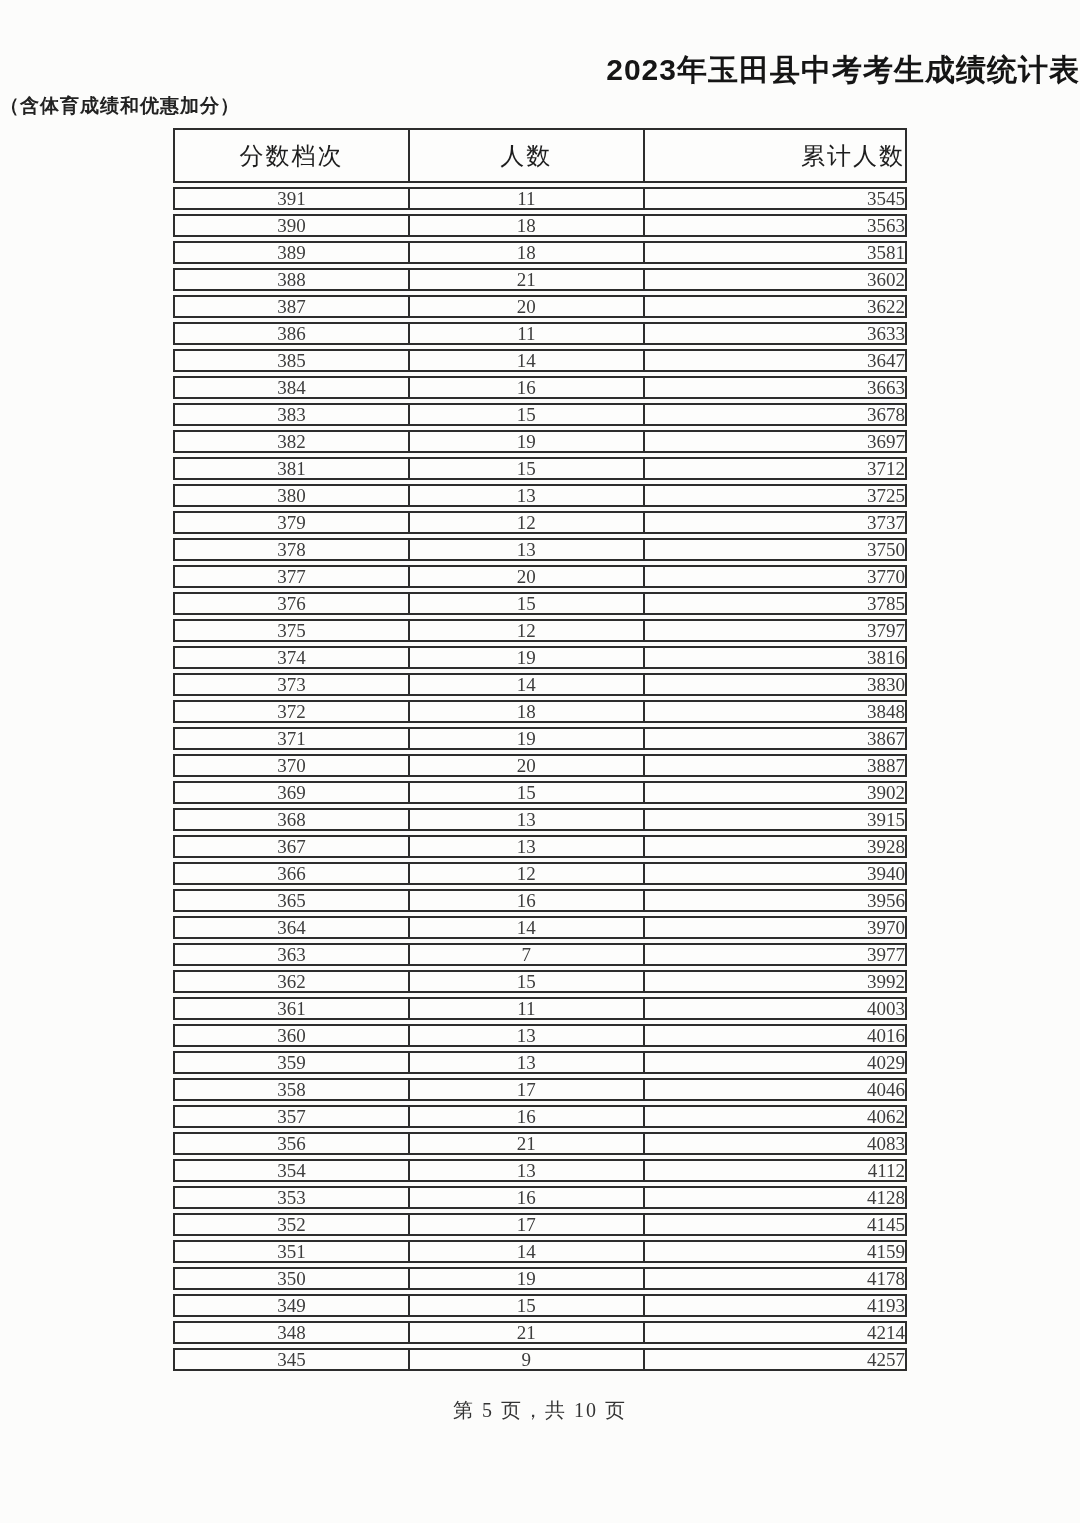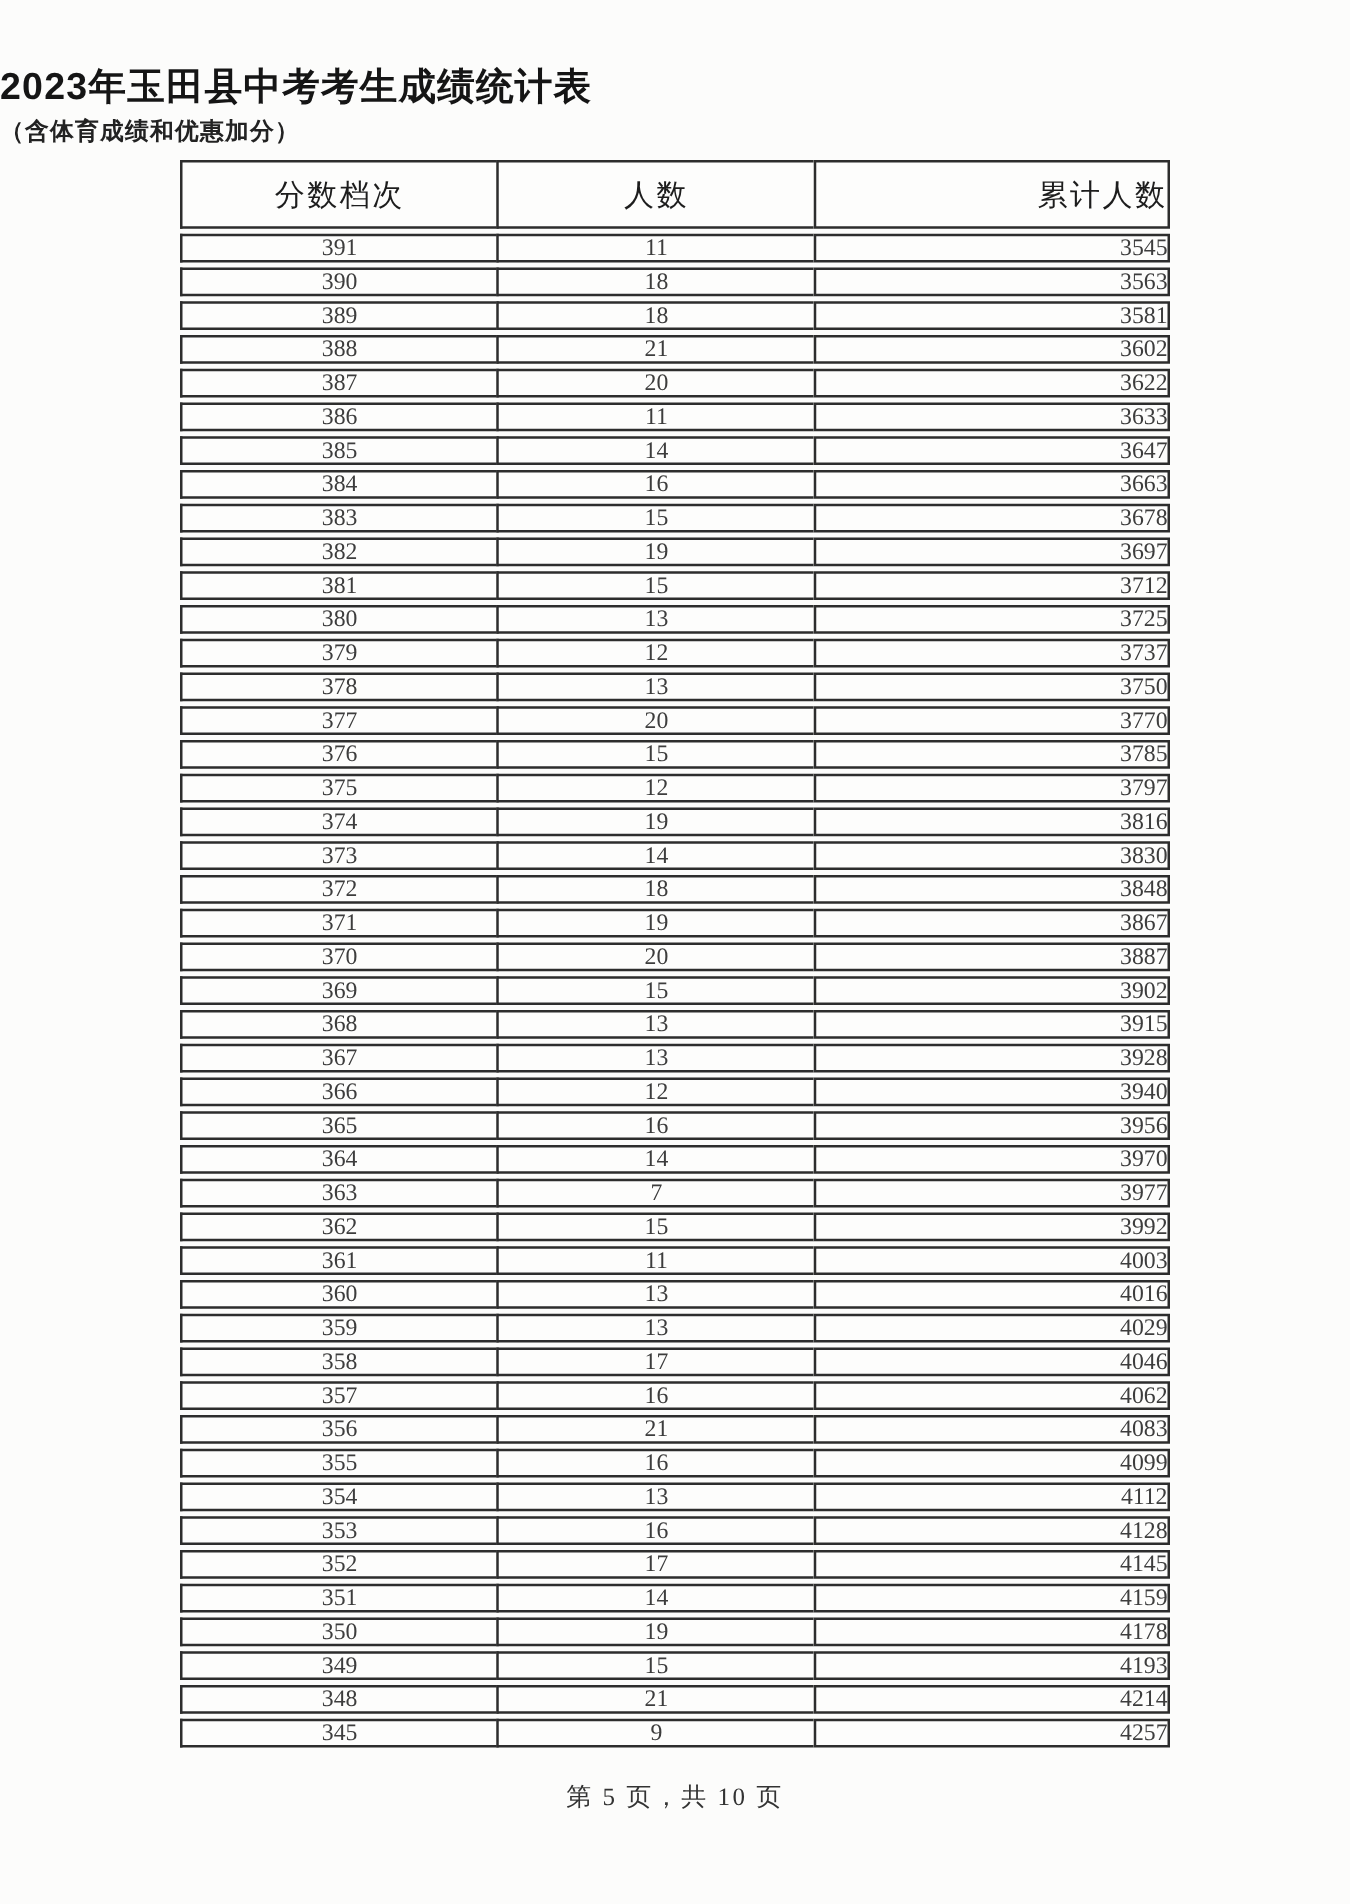--- a/index.html
+++ b/index.html
@@ -14,40 +14,40 @@
     font-family: "Liberation Serif", "DejaVu Serif", serif;
     color: var(--text, #333333);
   }
   .page {
     width: 1080px;
     height: 1523px;
     box-sizing: border-box;
     padding-top: 50px;
   }
   .title {
-    text-align: left;
+    text-align: right;
     font-family: "Liberation Sans", "DejaVu Sans", sans-serif;
     font-weight: bold;
     font-size: 30px;
     line-height: 40px;
     color: #151515;
     letter-spacing: 1px;
   }
   .subtitle {
     text-align: left;
     font-family: "Liberation Sans", "DejaVu Sans", sans-serif;
     font-size: 19px;
     line-height: 26px;
     margin-top: 3px;
     color: #222222;
     letter-spacing: 1px;
     font-weight: bold;
   }
   table.score-table {
-    width: 792px;
+    width: 734px;
     margin: 5px auto 16px auto;
     border-collapse: separate;
     border-spacing: 0 4px;
     table-layout: fixed;
   }
   .score-table col.c1 { width: 32%; }
   .score-table col.c2 { width: 32%; }
   .score-table col.c3 { width: 36%; }
   .score-table th, .score-table td {
     border-top: 2px solid var(--border, #2d2d2d);
@@ -278,25 +278,20 @@
           <td>357</td>
           <td>16</td>
           <td>4062</td>
         </tr>
         <tr>
           <td>356</td>
           <td>21</td>
           <td>4083</td>
         </tr>
         <tr>
-          <td>355</td>
-          <td>16</td>
-          <td>4099</td>
-        </tr>
-        <tr>
           <td>354</td>
           <td>13</td>
           <td>4112</td>
         </tr>
         <tr>
           <td>353</td>
           <td>16</td>
           <td>4128</td>
         </tr>
         <tr>

